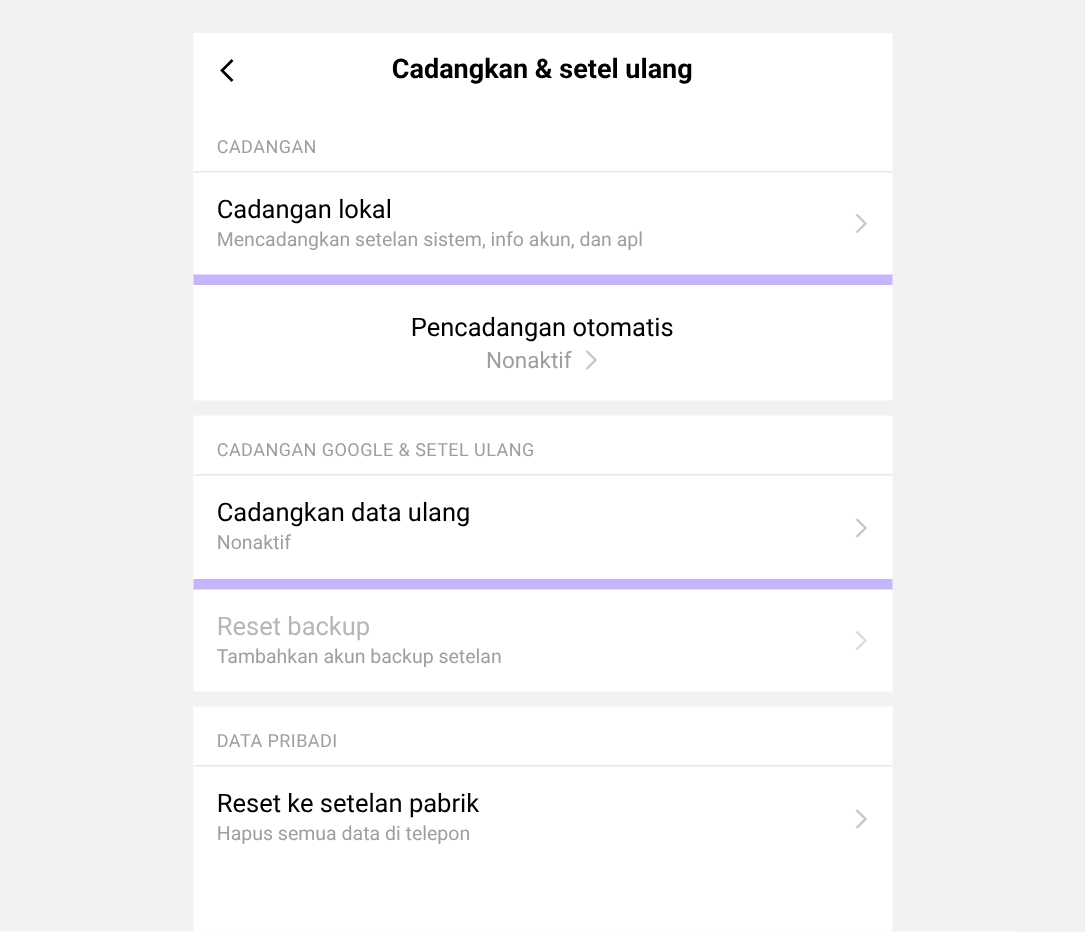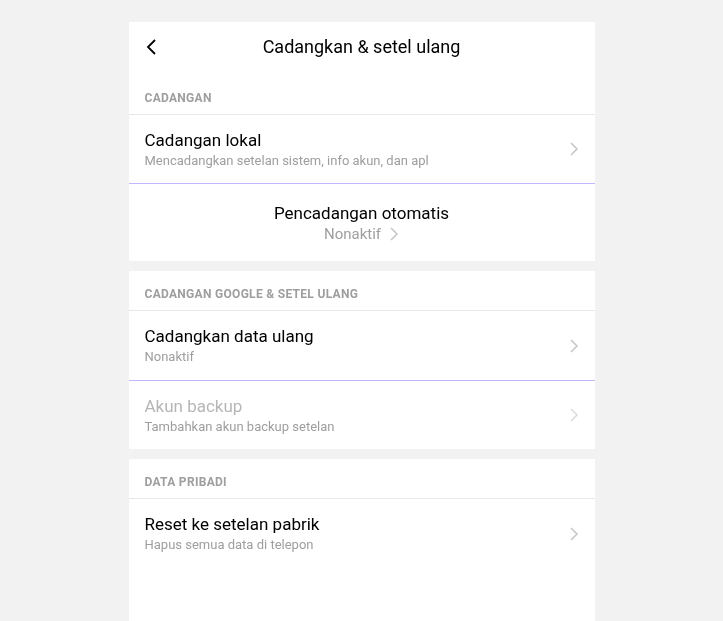--- a/index.html
+++ b/index.html
@@ -31,36 +31,35 @@
       left: 16px;
       cursor: pointer;
     }
     .back-icon svg {
       display: block;
     }
     .title {
       flex: 1;
       text-align: center;
       font-size: 18px;
-      font-weight: 400;
+      font-weight: 700;
       color: #000;
     }
     .section-header {
       padding: 12px 16px 8px 16px;
       border-bottom: 1px solid #e8e8e8;
-      font-weight: bold;
     }
     .section-header span {
       font-size: 12px;
       color: #9e9e9e;
       letter-spacing: 0.3px;
     }
     .list-item {
       padding: 14px 16px;
-      border-bottom: 1px solid #c4b5fd;
+      border-bottom: 7px solid #c4b5fd;
       display: flex;
       align-items: center;
       justify-content: space-between;
       cursor: pointer;
     }
     .list-item.last {
       border-bottom: none;
     }
     .item-left {
       flex: 1;
@@ -162,21 +161,21 @@
       <span class="chevron">
         <svg width="10" height="16" viewBox="0 0 10 16">
           <polyline points="2,2 8,8 2,14" fill="none" stroke="#c7c7c7" stroke-width="1.6"></polyline>
         </svg>
       </span>
     </div>
   </div>
 
   <div class="list-item last">
     <div class="item-left">
-      <div class="item-title disabled">Akun backup</div>
+      <div class="item-title disabled">Reset backup</div>
       <div class="item-sub">Tambahkan akun backup setelan</div>
     </div>
     <div class="item-right">
       <span class="chevron">
         <svg width="10" height="16" viewBox="0 0 10 16">
           <polyline points="2,2 8,8 2,14" fill="none" stroke="#dcdcdc" stroke-width="1.6"></polyline>
         </svg>
       </span>
     </div>
   </div>

